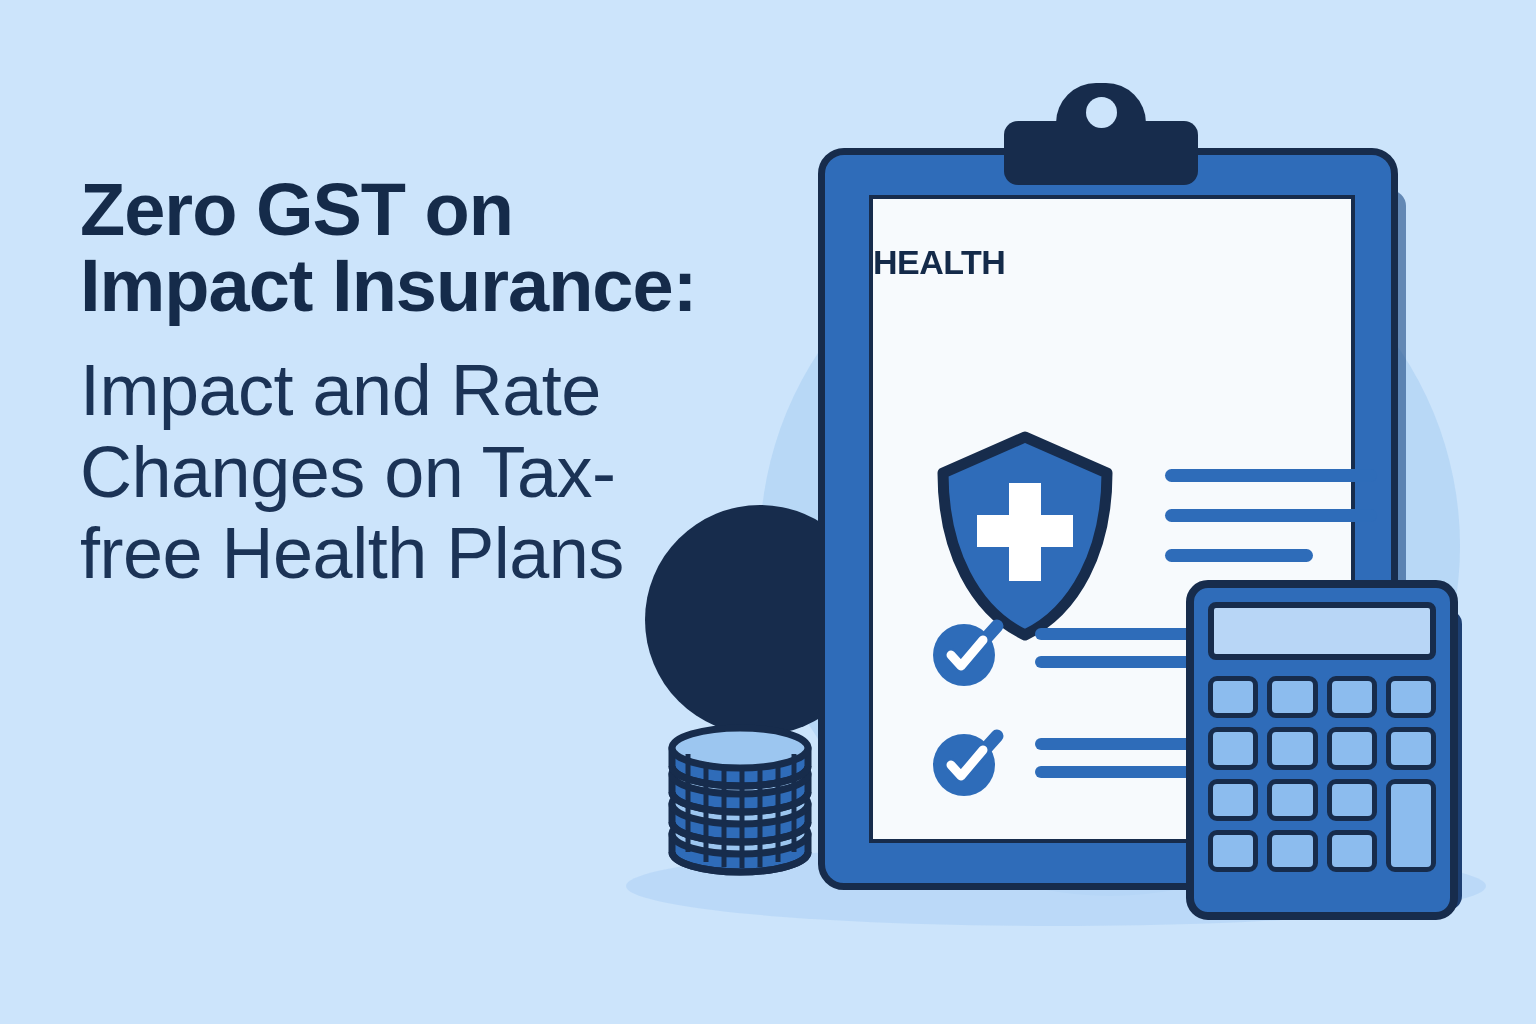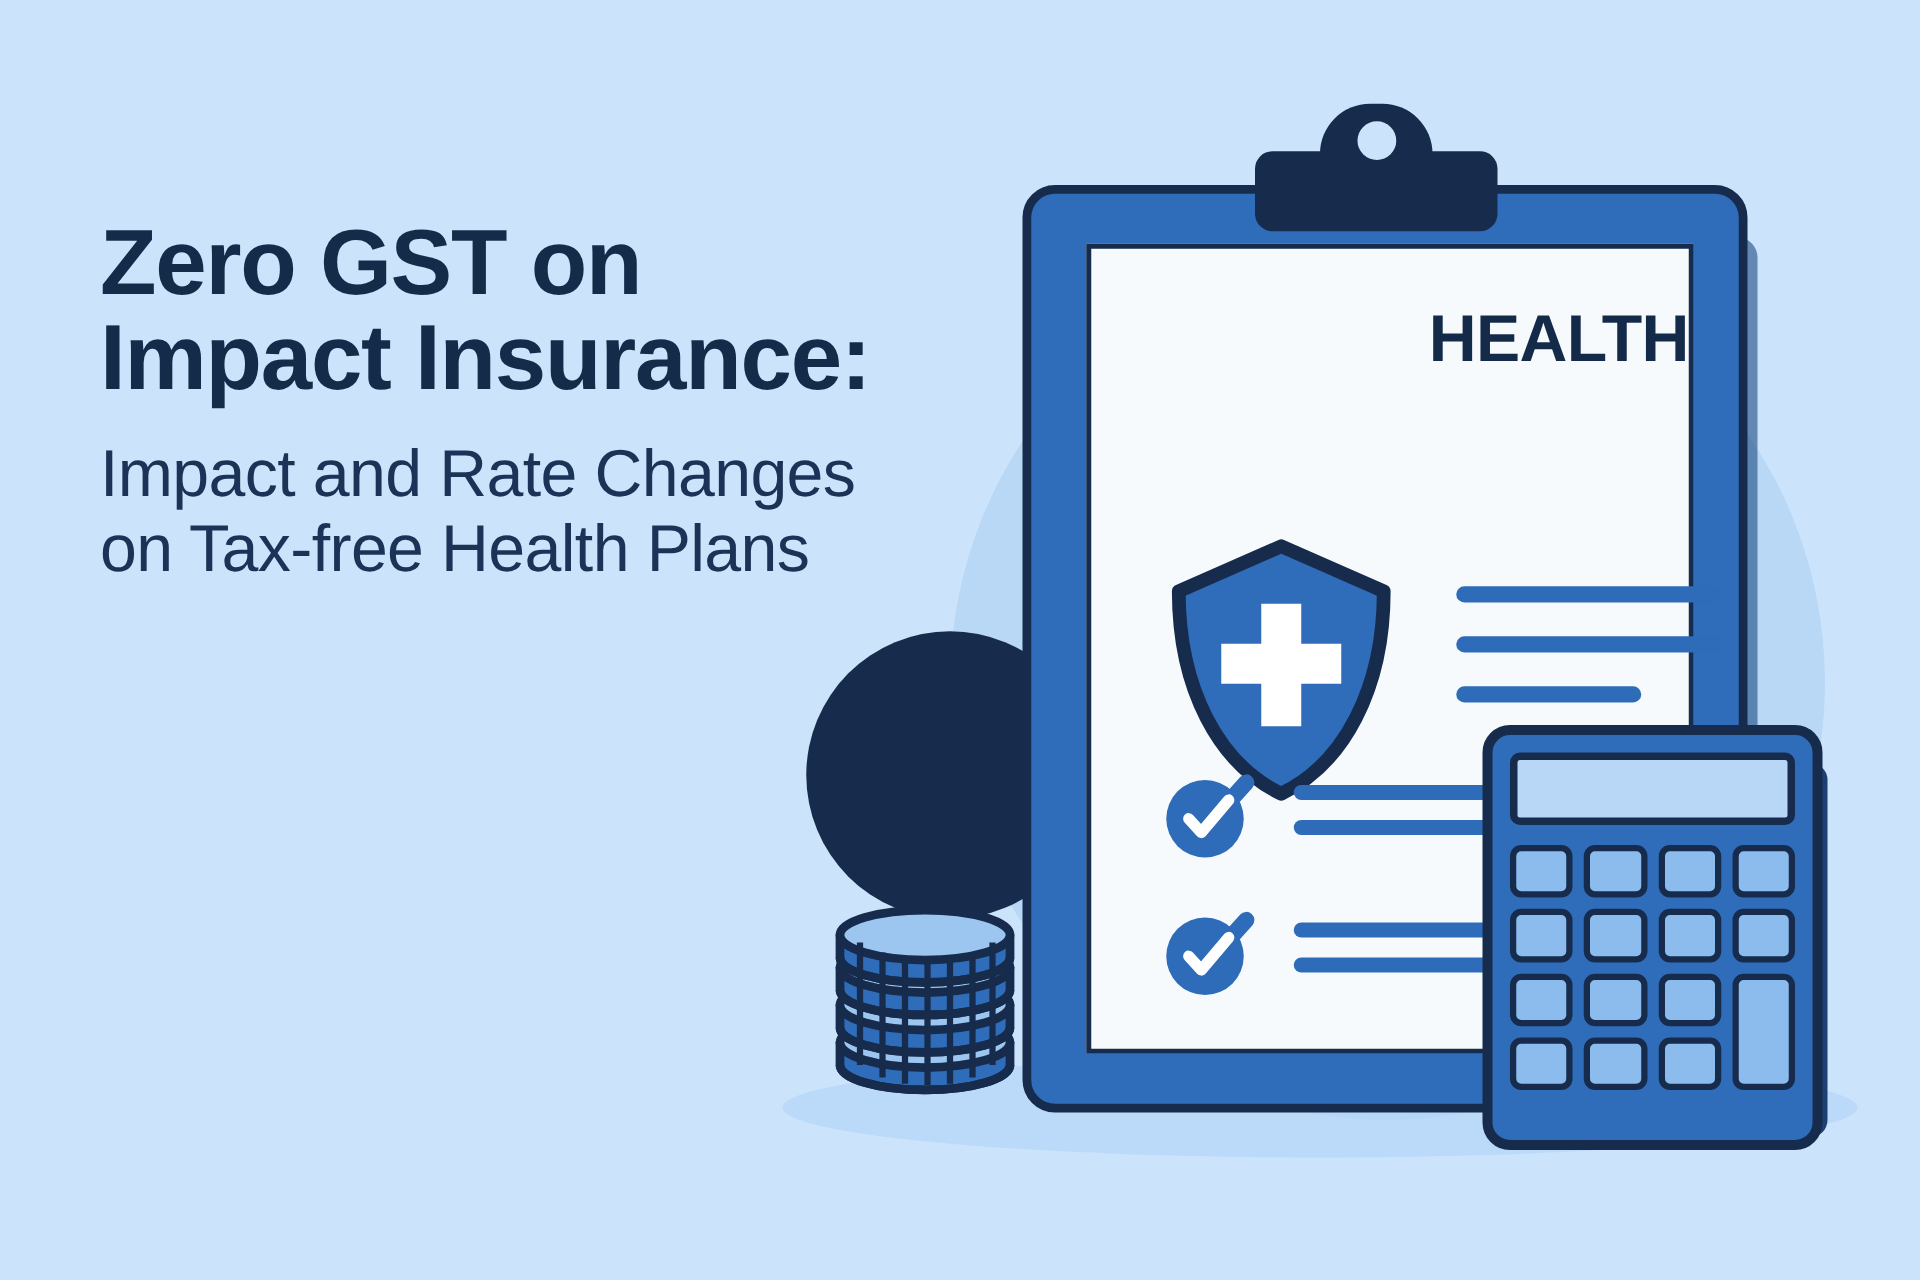--- a/index.html
+++ b/index.html
@@ -24,21 +24,21 @@
     border-radius:50%;background:#b6d6f7;opacity:.75;
   }
 
   
   .copy{position:absolute;left:80px;top:172px;width:620px;}
   .headline{
     color:#152b4a;font-size:74px;line-height:1.03;font-weight:bold;
     letter-spacing:-1px;margin:0;
   }
   .subhead{
-    color:#1b3356;font-size:53px;line-height:1.13;font-weight:normal;
+    color:#1b3356;font-size:72px;line-height:1.13;font-weight:normal;
     letter-spacing:-.5px;margin:26px 0 0 0;
   }
 
   
   .clipboard{
     position:absolute;left:818px;top:148px;width:580px;height:742px;
     background:#2f6cb9;border:7px solid #172c4c;border-radius:26px;
     box-sizing:border-box;
   }
   .clip-shadow{
@@ -57,22 +57,22 @@
     position:absolute;left:1056px;top:83px;width:90px;height:70px;
     background:#172c4c;border-radius:40px 40px 6px 6px;
   }
   .clip-hole{
     position:absolute;left:1086px;top:97px;width:31px;height:31px;
     border-radius:50%;background:#cce4fb;
   }
 
   
   .paper-title{
-    position:absolute;left:0;right:0;top:46px;text-align:right;
-    color:#142a49;font-weight:bold;font-size:53px;line-height:1.03;
+    position:absolute;left:0;right:0;top:46px;text-align:left;
+    color:#142a49;font-weight:bold;font-size:34px;line-height:1.03;
     letter-spacing:-.5px;
   }
 
   
   .shield-wrap{position:absolute;left:62px;top:232px;width:180px;height:210px;}
   .shield-wrap svg{display:block;width:100%;height:100%;}
 
   
   .lines-top{position:absolute;left:292px;top:270px;width:212px;}
   .lines-top .ln{height:13px;border-radius:7px;background:#2e6cb9;margin-bottom:27px;}

